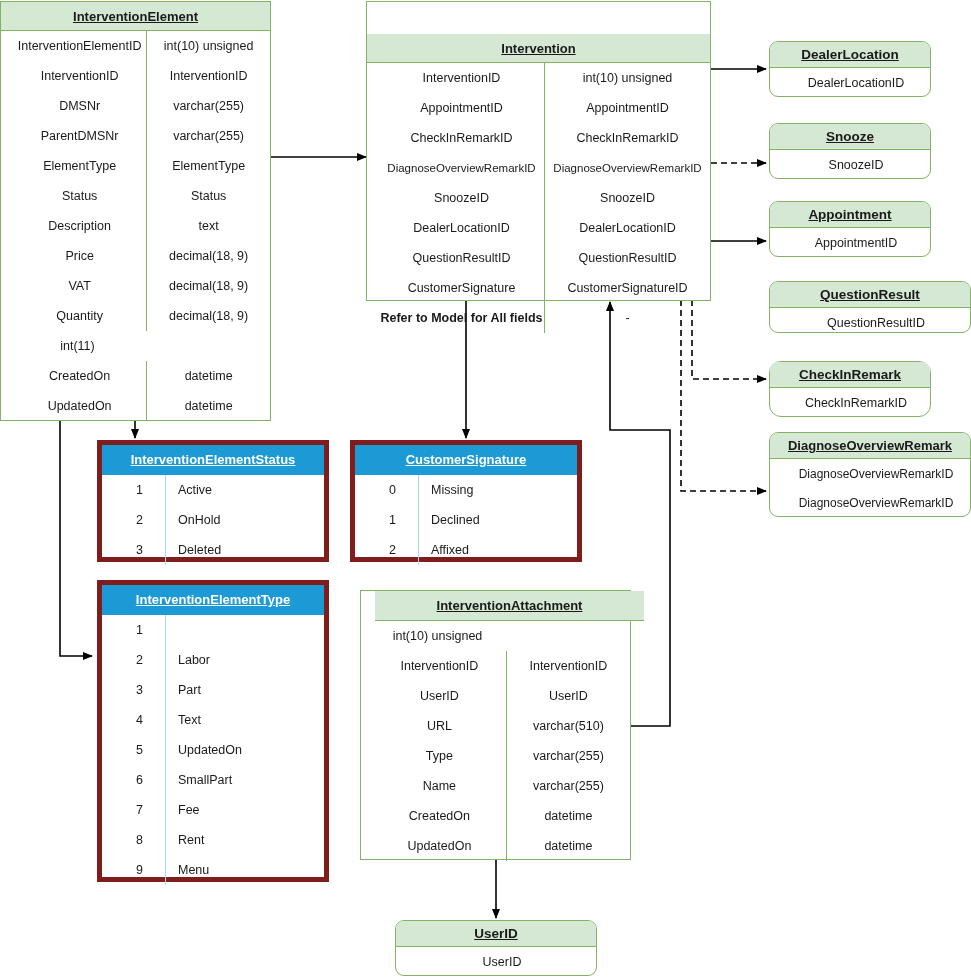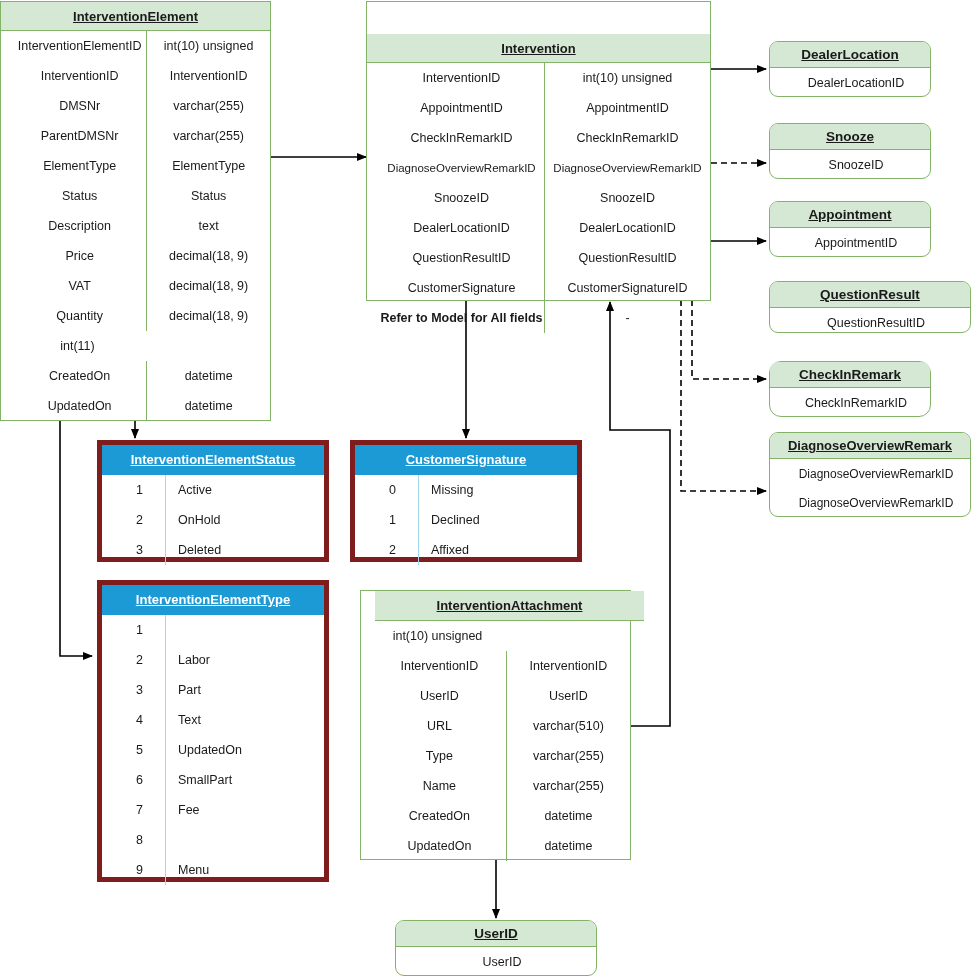--- a/index.html
+++ b/index.html
@@ -282,20 +282,21 @@
     <div class="row" style="height:30px;">
       <div class="cell left">6</div>
       <div class="cell right">SmallPart</div>
     </div>
     <div class="row" style="height:30px;">
       <div class="cell left">7</div>
       <div class="cell right">Fee</div>
     </div>
     <div class="row" style="height:30px;">
       <div class="cell left">8</div>
+      <div class="cell right">Rent</div>
     </div>
     <div class="row" style="height:30px;">
       <div class="cell left">9</div>
       <div class="cell right">Menu</div>
     </div>
   </div>
 
   <div class="ent green" style="left:360px;top:590px;width:271px;height:270px;">
     <div class="hdr" style="height:30px;margin-left:14px;">InterventionAttachment</div>
     <div class="rows">

